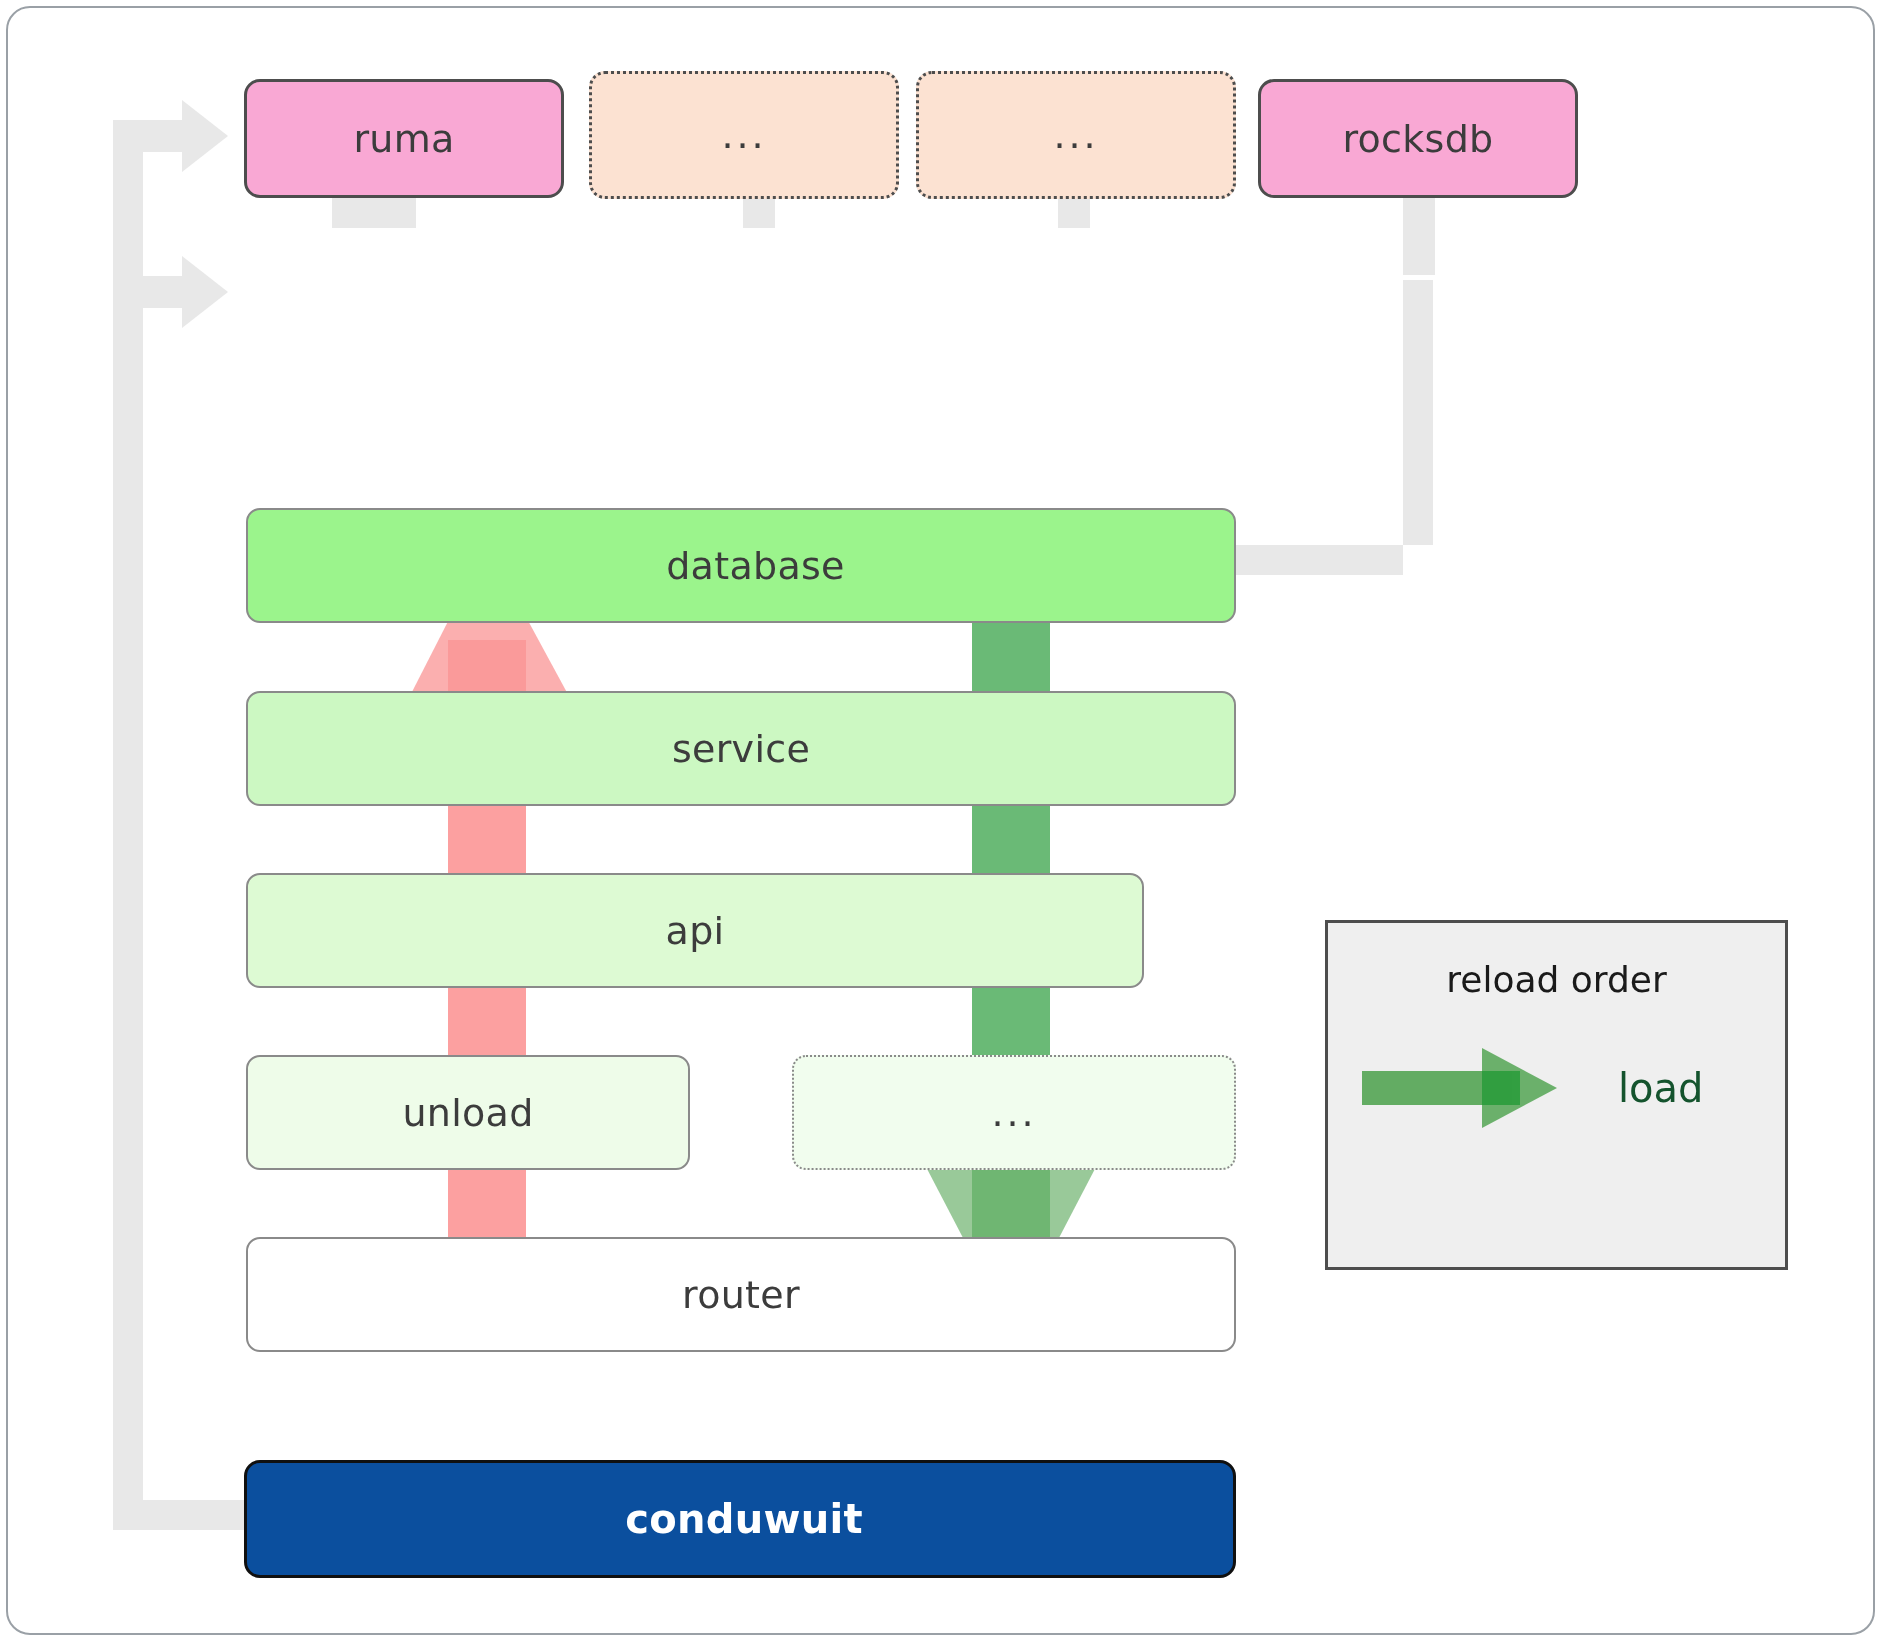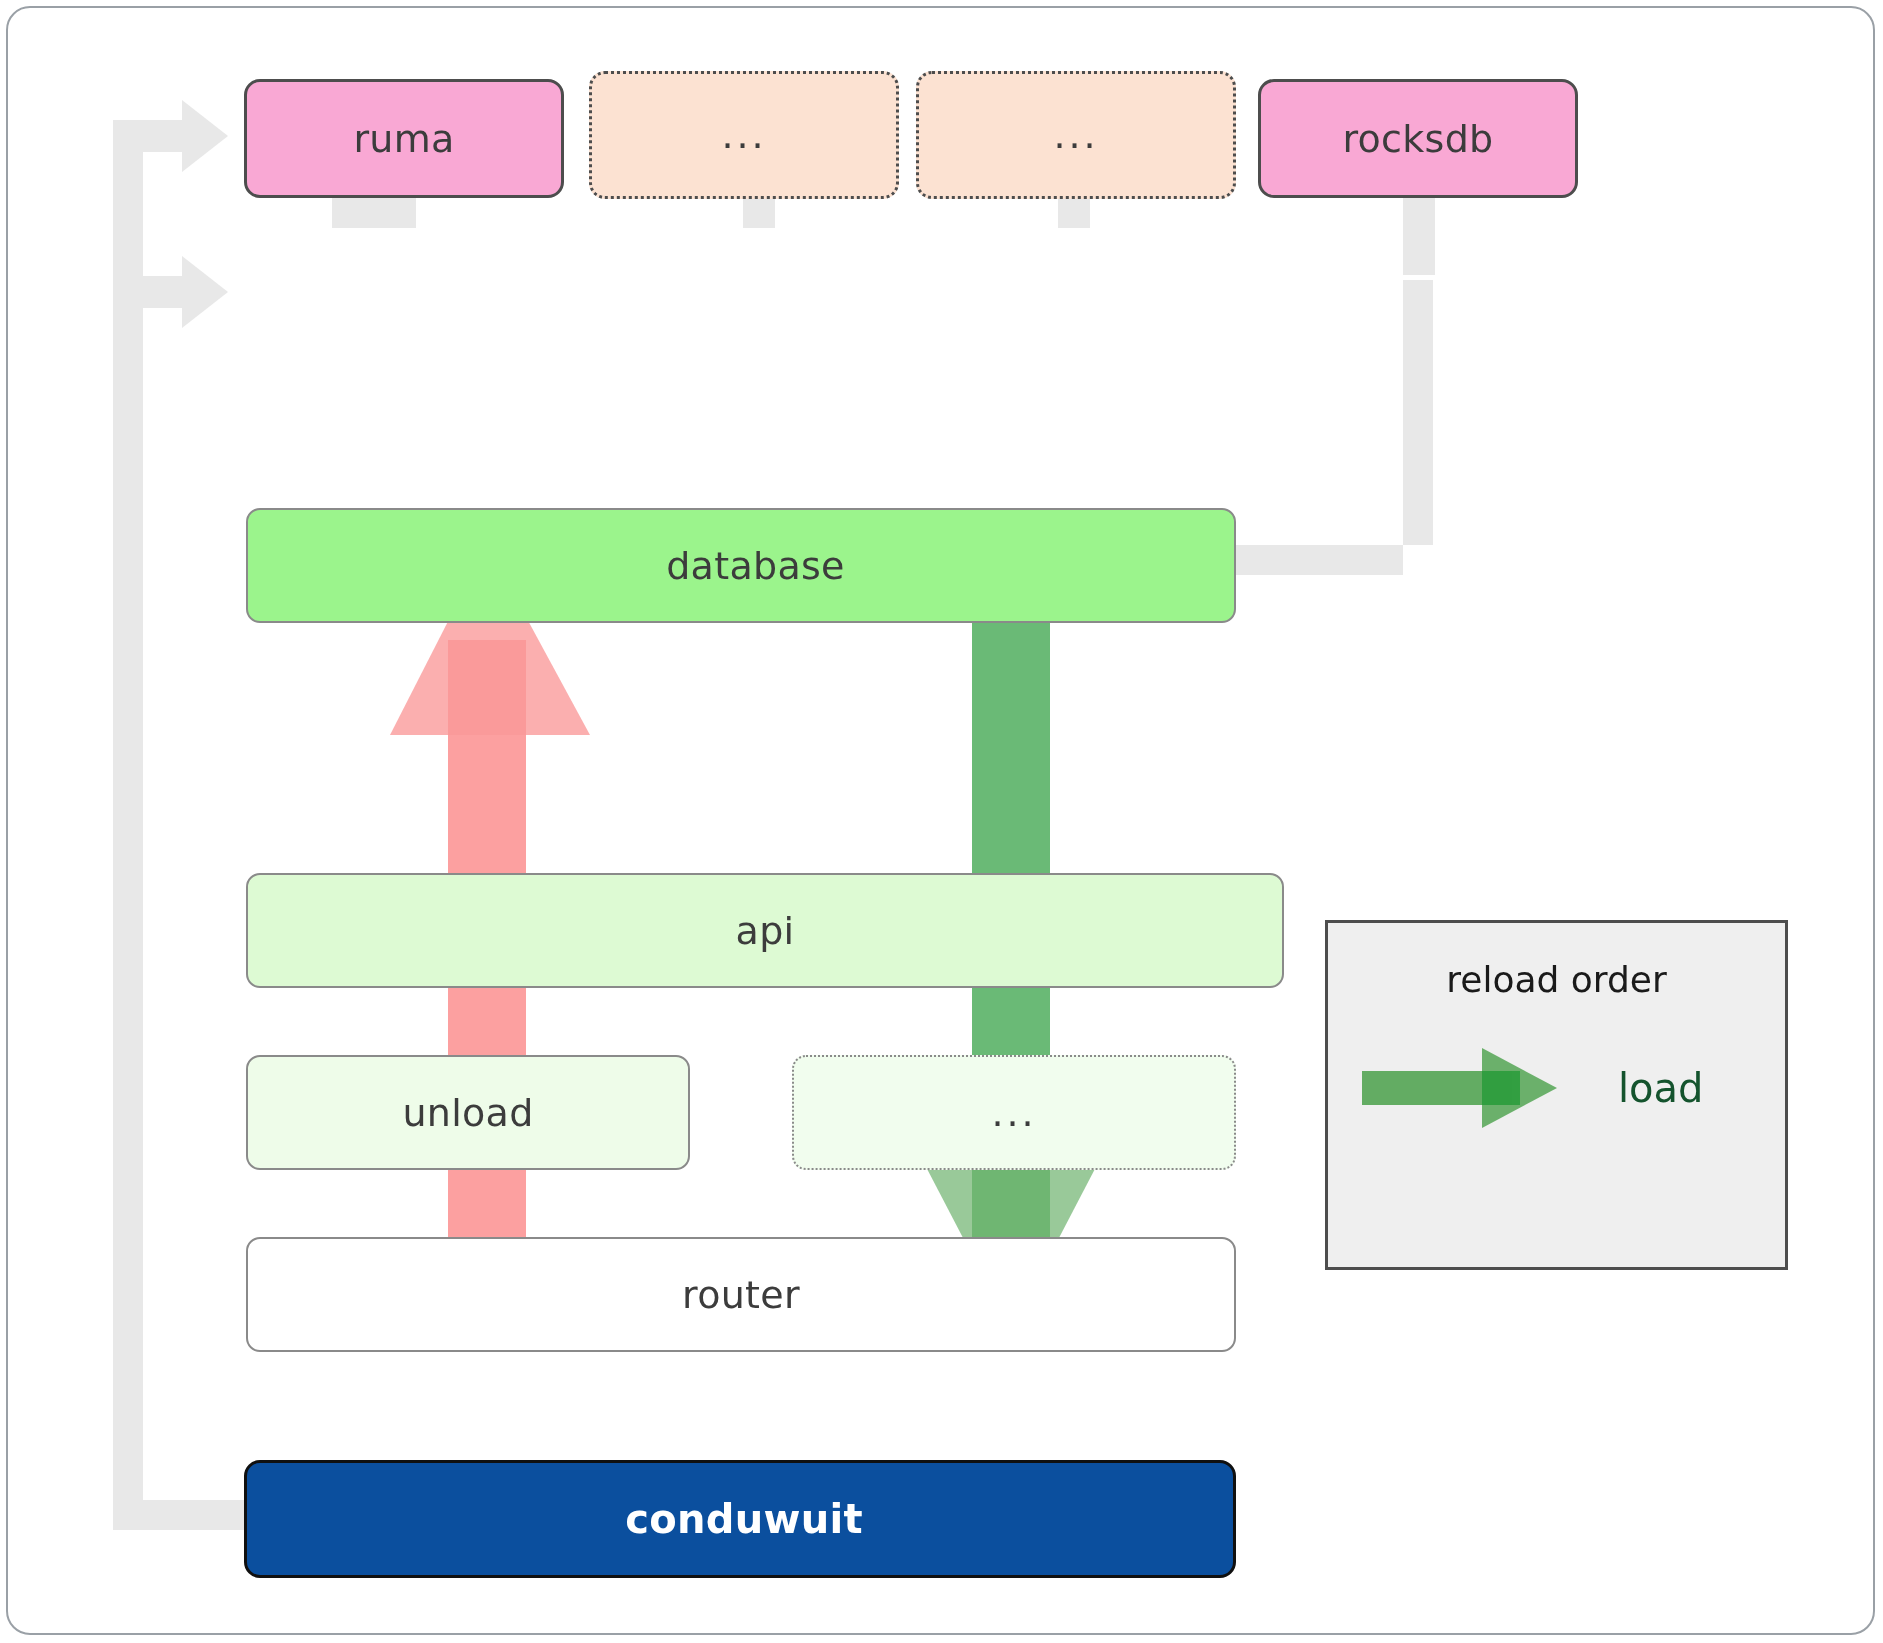--- a/index.html
+++ b/index.html
@@ -226,22 +226,25 @@
 
   <div class="node dep" style="left:1258px; top:79px; width:320px; height:119px;">
     <span class="label">rocksdb</span>
   </div>
 
 
   <div class="node lvl-db" style="left:246px; top:508px; width:990px; height:115px;padding-left:29px;">
     <span class="label">database</span>
   </div>
 
-
-  <div class="node lvl-api" style="left:246px; top:873px; width:1038px; height:115px;">
+  <div class="node lvl-service" style="left:246px; top:691px; width:990px; height:115px;">
+    <span class="label">service</span>
+  </div>
+
+  <div class="node lvl-api" style="left:246px; top:873px; width:898px; height:115px;">
     <span class="label">api</span>
   </div>
 
   <div class="node lvl-admin" style="left:246px; top:1055px; width:444px; height:115px;">
     <span class="label">unload</span>
   </div>
 
   <div class="node lvl-dots" style="left:792px; top:1055px; width:444px; height:115px;">
     <span class="label dots-glyph">...</span>
   </div>

